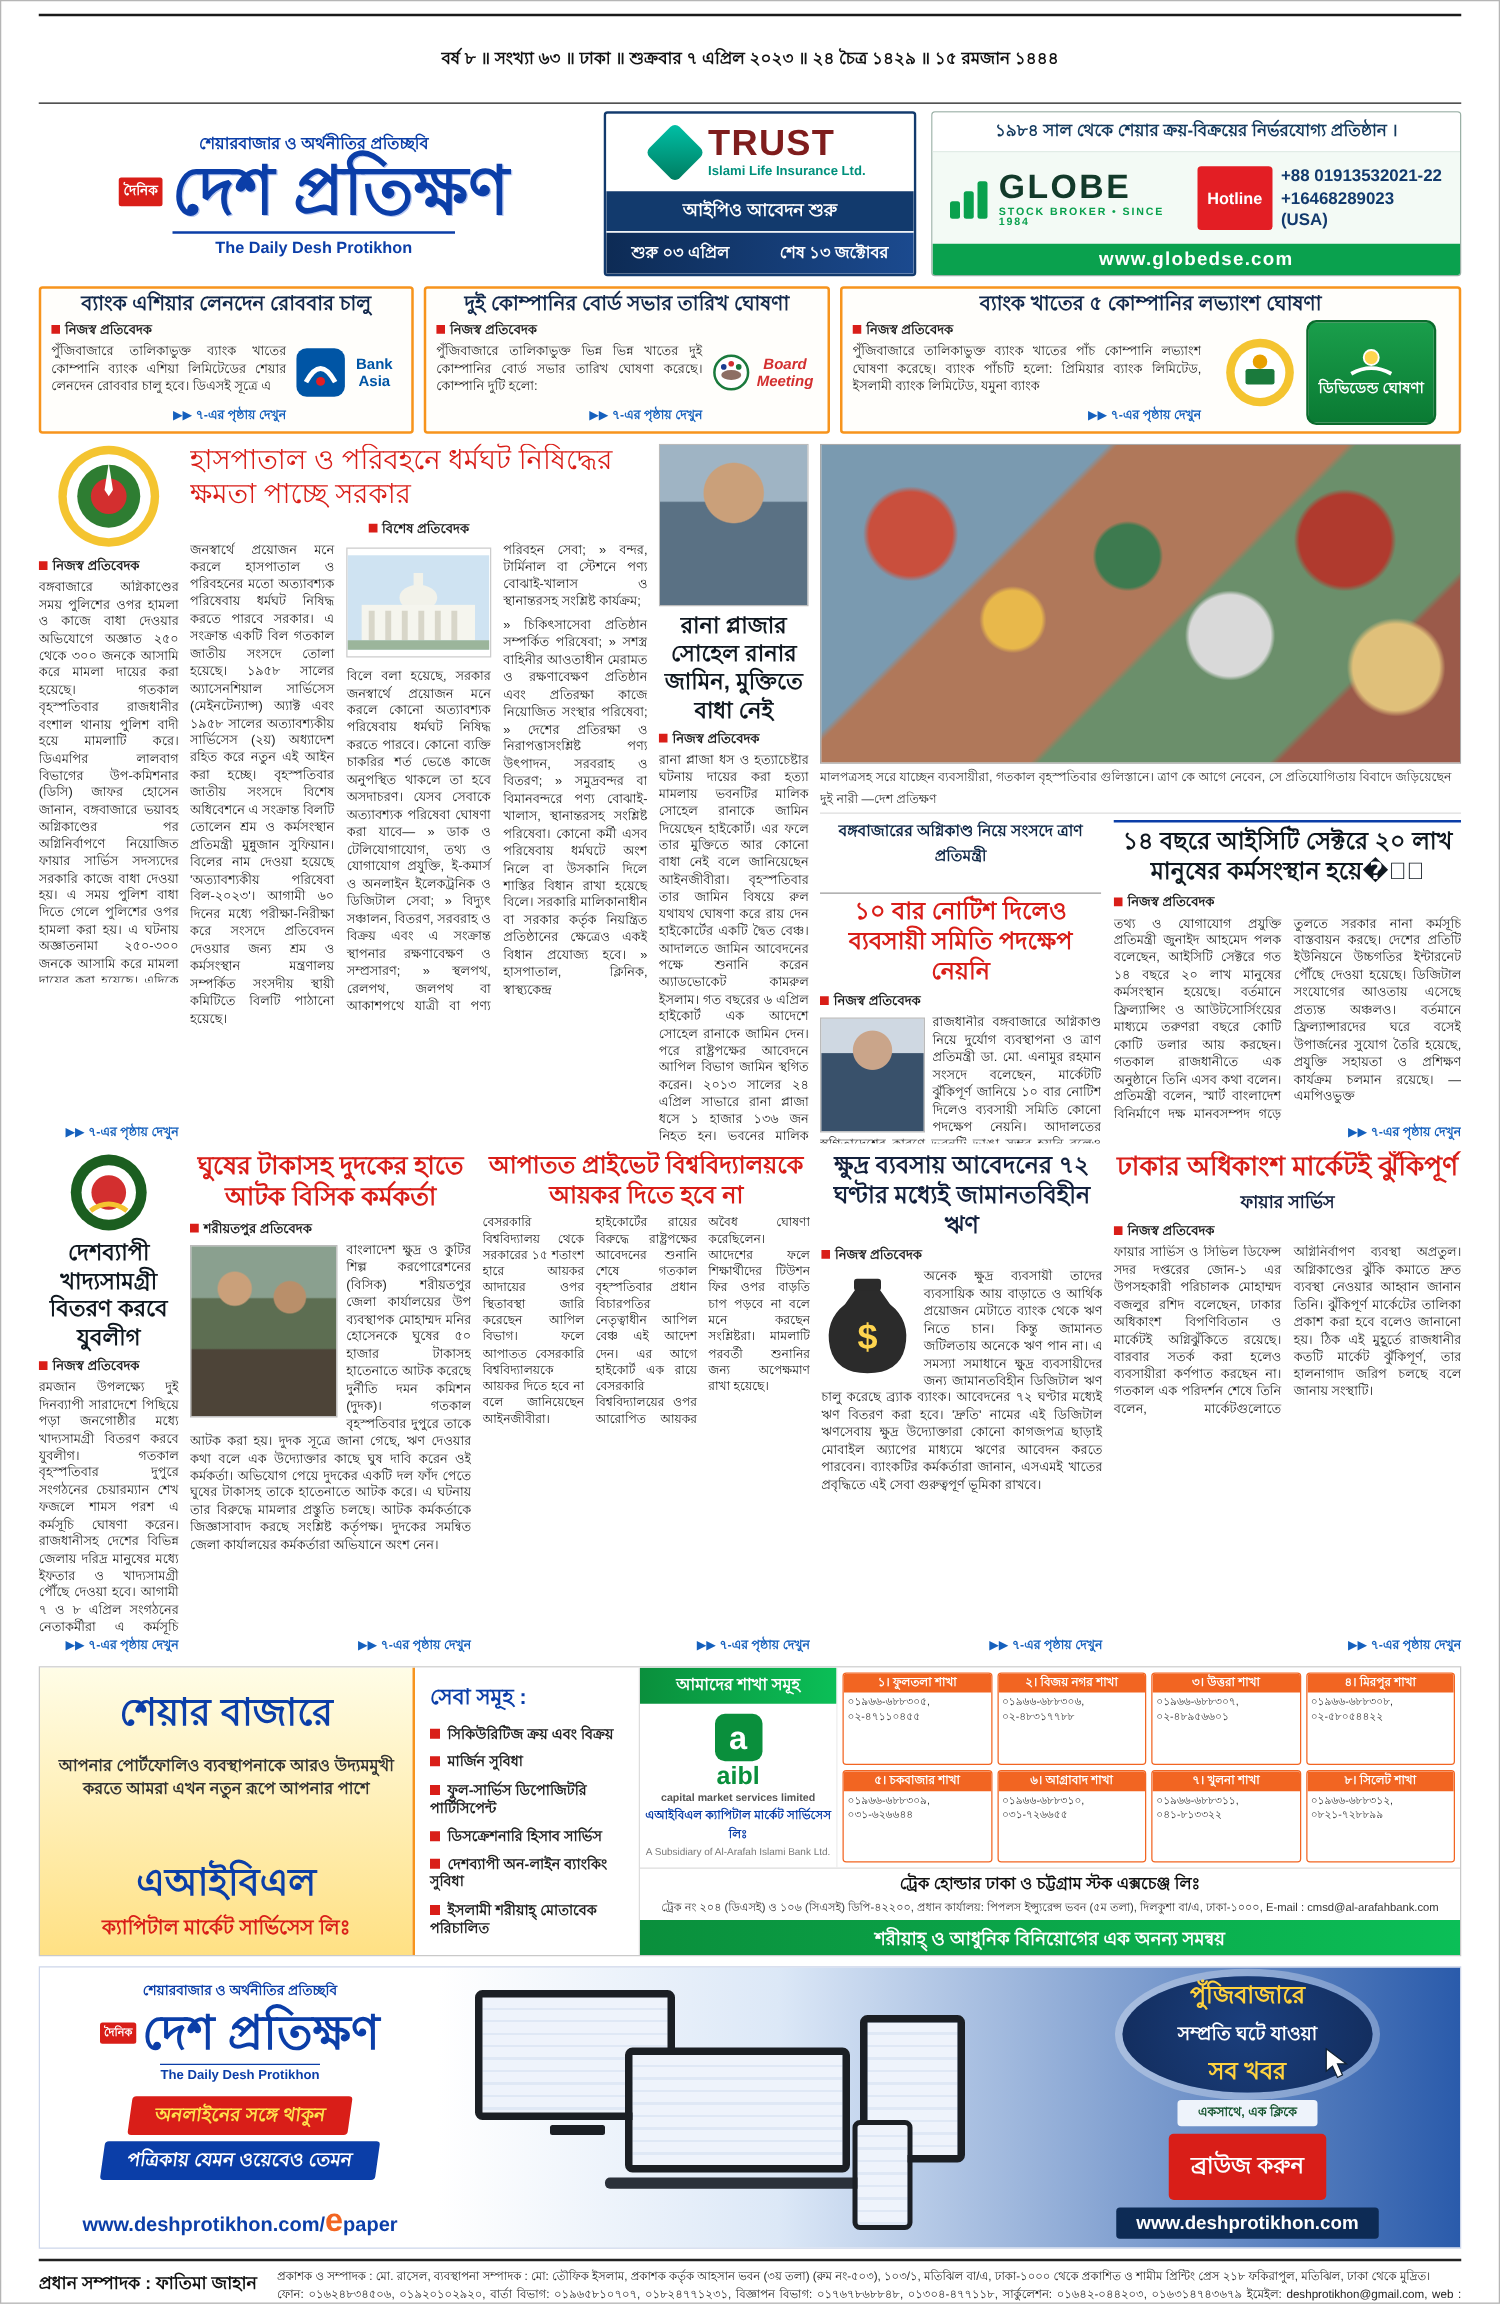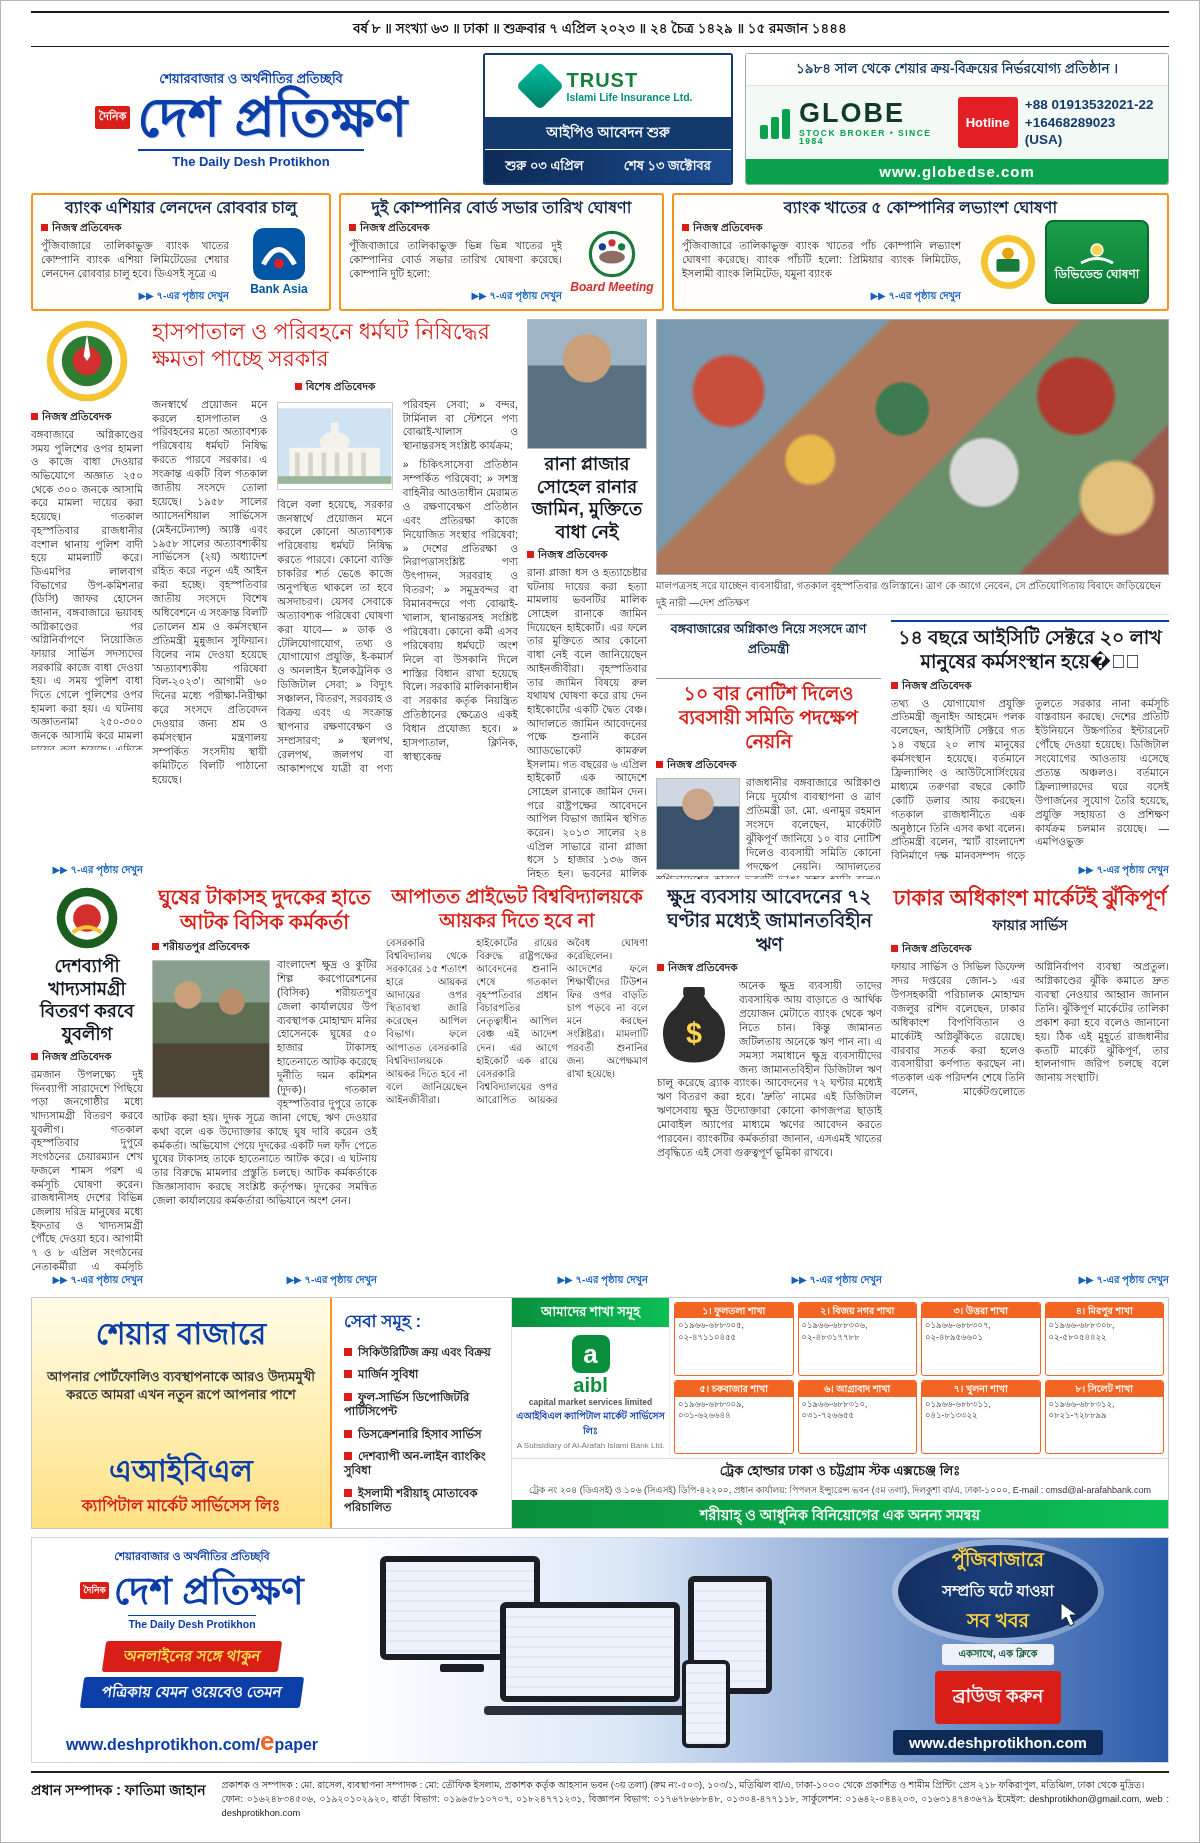--- a/index.html
+++ b/index.html
@@ -1,36 +1,36 @@
 <!DOCTYPE html>
 <html><head>
 <meta charset="utf-8">
 <style>
 *{margin:0;padding:0;box-sizing:border-box}
 html,body{background:#8a8a8a}
 body{font-family:"Liberation Sans","DejaVu Sans",sans-serif;color:#1a1a1a}
 .page{width:1200px;height:1843px;margin:0 auto;background:#fff;padding:10px 30px 6px;overflow:hidden;position:relative;border:1px solid #b5b5b5}
 
 
-.dateline{border-top:2px solid #1a1a1a;border-bottom:1px solid #1a1a1a;text-align:center;font-weight:bold;font-size:13.5px;color:#111;padding:5px 0;margin-bottom:6px}
+.dateline{border-top:2px solid #1a1a1a;border-bottom:1px solid #1a1a1a;text-align:center;font-weight:bold;font-size:13.5px;color:#111;padding:23px 0;margin-bottom:6px}
 
 
 .header-row{display:grid;grid-template-columns:440px 250px 1fr;gap:12px;height:132px;margin-bottom:8px}
 .masthead{display:flex;flex-direction:column;align-items:center;justify-content:center;overflow:hidden}
 .m-tag{font-size:13px;font-weight:bold;color:#0b3ea8}
 .m-title-row{display:flex;align-items:flex-start;gap:7px}
 .m-badge{background:#d91e18;color:#fff;font-size:11px;font-weight:bold;padding:2px 4px;border-radius:2px;margin-top:16px}
 .m-title{font-size:54px;font-weight:bold;color:#0b3ea8;line-height:1.02;text-shadow:1px 1px 0 #b9c8ef}
 .m-sub{font-size:13px;font-weight:bold;color:#0b3ea8;border-top:2px solid #0b3ea8;padding:3px 34px 0;margin-top:3px}
 
 .trust{border:2px solid #123a6d;display:flex;flex-direction:column;overflow:hidden;border-radius:3px}
 .trust-top{flex:1;display:flex;align-items:center;justify-content:center;gap:9px;background:#fff;padding:4px}
 .trust-diamond{width:34px;height:34px;background:linear-gradient(135deg,#00c2a8,#007a5e);transform:rotate(45deg);border-radius:5px;flex:0 0 auto}
 .trust-words{display:flex;flex-direction:column;line-height:1}
-.trust-word{font-size:20px;font-weight:bold;color:#15803d;letter-spacing:1px}
+.trust-word{font-size:29px;font-weight:bold;color:#7f1d1d;letter-spacing:1px}
 .trust-sub{font-size:10.5px;font-weight:bold;color:#00907c;margin-top:2px}
 .trust-band{background:#123a6d;color:#fff;text-align:center;font-size:14px;font-weight:bold;padding:4px 0}
 .trust-dates{background:linear-gradient(90deg,#0d2b55,#1b4a8f);color:#fff;display:flex;justify-content:space-around;font-size:13px;font-weight:bold;padding:6px 0;border-top:1px solid #fff}
 
 .globe{border:1.5px solid #9ab0a6;display:flex;flex-direction:column;overflow:hidden;border-radius:3px}
 .globe-top{font-size:13.5px;font-weight:bold;color:#143a5e;text-align:center;padding:4px 0;border-bottom:1px solid #d7e6de;background:#fff}
 .globe-mid{flex:1;display:flex;align-items:center;justify-content:flex-start;padding:2px 14px;background:#f3faf5}
 .globe-logo{display:flex;align-items:center;gap:9px}
 .globe-bars{display:flex;align-items:flex-end;gap:3px;height:32px}
 .globe-bars i{display:block;width:8px;background:#0aa14e;border-radius:2px}
@@ -45,21 +45,21 @@
 
 .strip{display:grid;grid-template-columns:300px 325px 1fr;gap:8px;height:118px;margin-bottom:8px}
 .sbox{border:2px solid #f7941d;border-radius:3px;padding:4px 8px;overflow:hidden;display:flex;flex-direction:column;background:#fffefb}
 .sbox h3{font-size:16px;color:#12284b;text-align:center;line-height:1.15;margin-bottom:2px;font-weight:bold}
 .sflex{display:flex;gap:8px;flex:1;overflow:hidden}
 .stext{flex:1;overflow:hidden;display:flex;flex-direction:column}
 .byline{font-size:10.5px;font-weight:bold;color:#222;margin:1px 0 2px;flex:0 0 auto}
 .byline::before{content:"";display:inline-block;width:7px;height:7px;background:#d91e18;margin-right:4px}
 .body{font-size:10.3px;line-height:1.33;text-align:justify;color:#1c1c1c}
 .more{display:block;color:#1560bd;font-size:10px;font-weight:bold;text-align:right;text-decoration:none;margin-top:auto}
-.slogo{width:84px;display:flex;flex-direction:column;align-items:center;justify-content:center;gap:2px;flex:0 0 auto;text-align:center}
+.slogo{width:84px;display:flex;flex-direction:row;align-items:center;justify-content:center;gap:2px;flex:0 0 auto;text-align:center}
 .slogo svg{display:block}
 .ba-word{font-size:12px;font-weight:bold;color:#0055a5}
 .bm-word{font-size:12px;font-weight:bold;color:#d32f2f;font-style:italic}
 .slogo-wide{width:190px;display:flex;align-items:center;justify-content:center;gap:8px;flex:0 0 auto}
 .div-box{background:linear-gradient(180deg,#1a9e4b,#0a7a33);border-radius:8px;color:#fff;width:104px;height:84px;display:flex;flex-direction:column;align-items:center;justify-content:center;gap:2px;border:2px solid #0a6b2c}
 .div-box span{font-size:12px;font-weight:bold;text-align:center;line-height:1.15}
 
 
 .main-top{display:grid;grid-template-columns:112px 366px 120px 1fr;gap:9px;height:560px;margin-bottom:6px;overflow:hidden}
 .art{overflow:hidden;display:flex;flex-direction:column}

